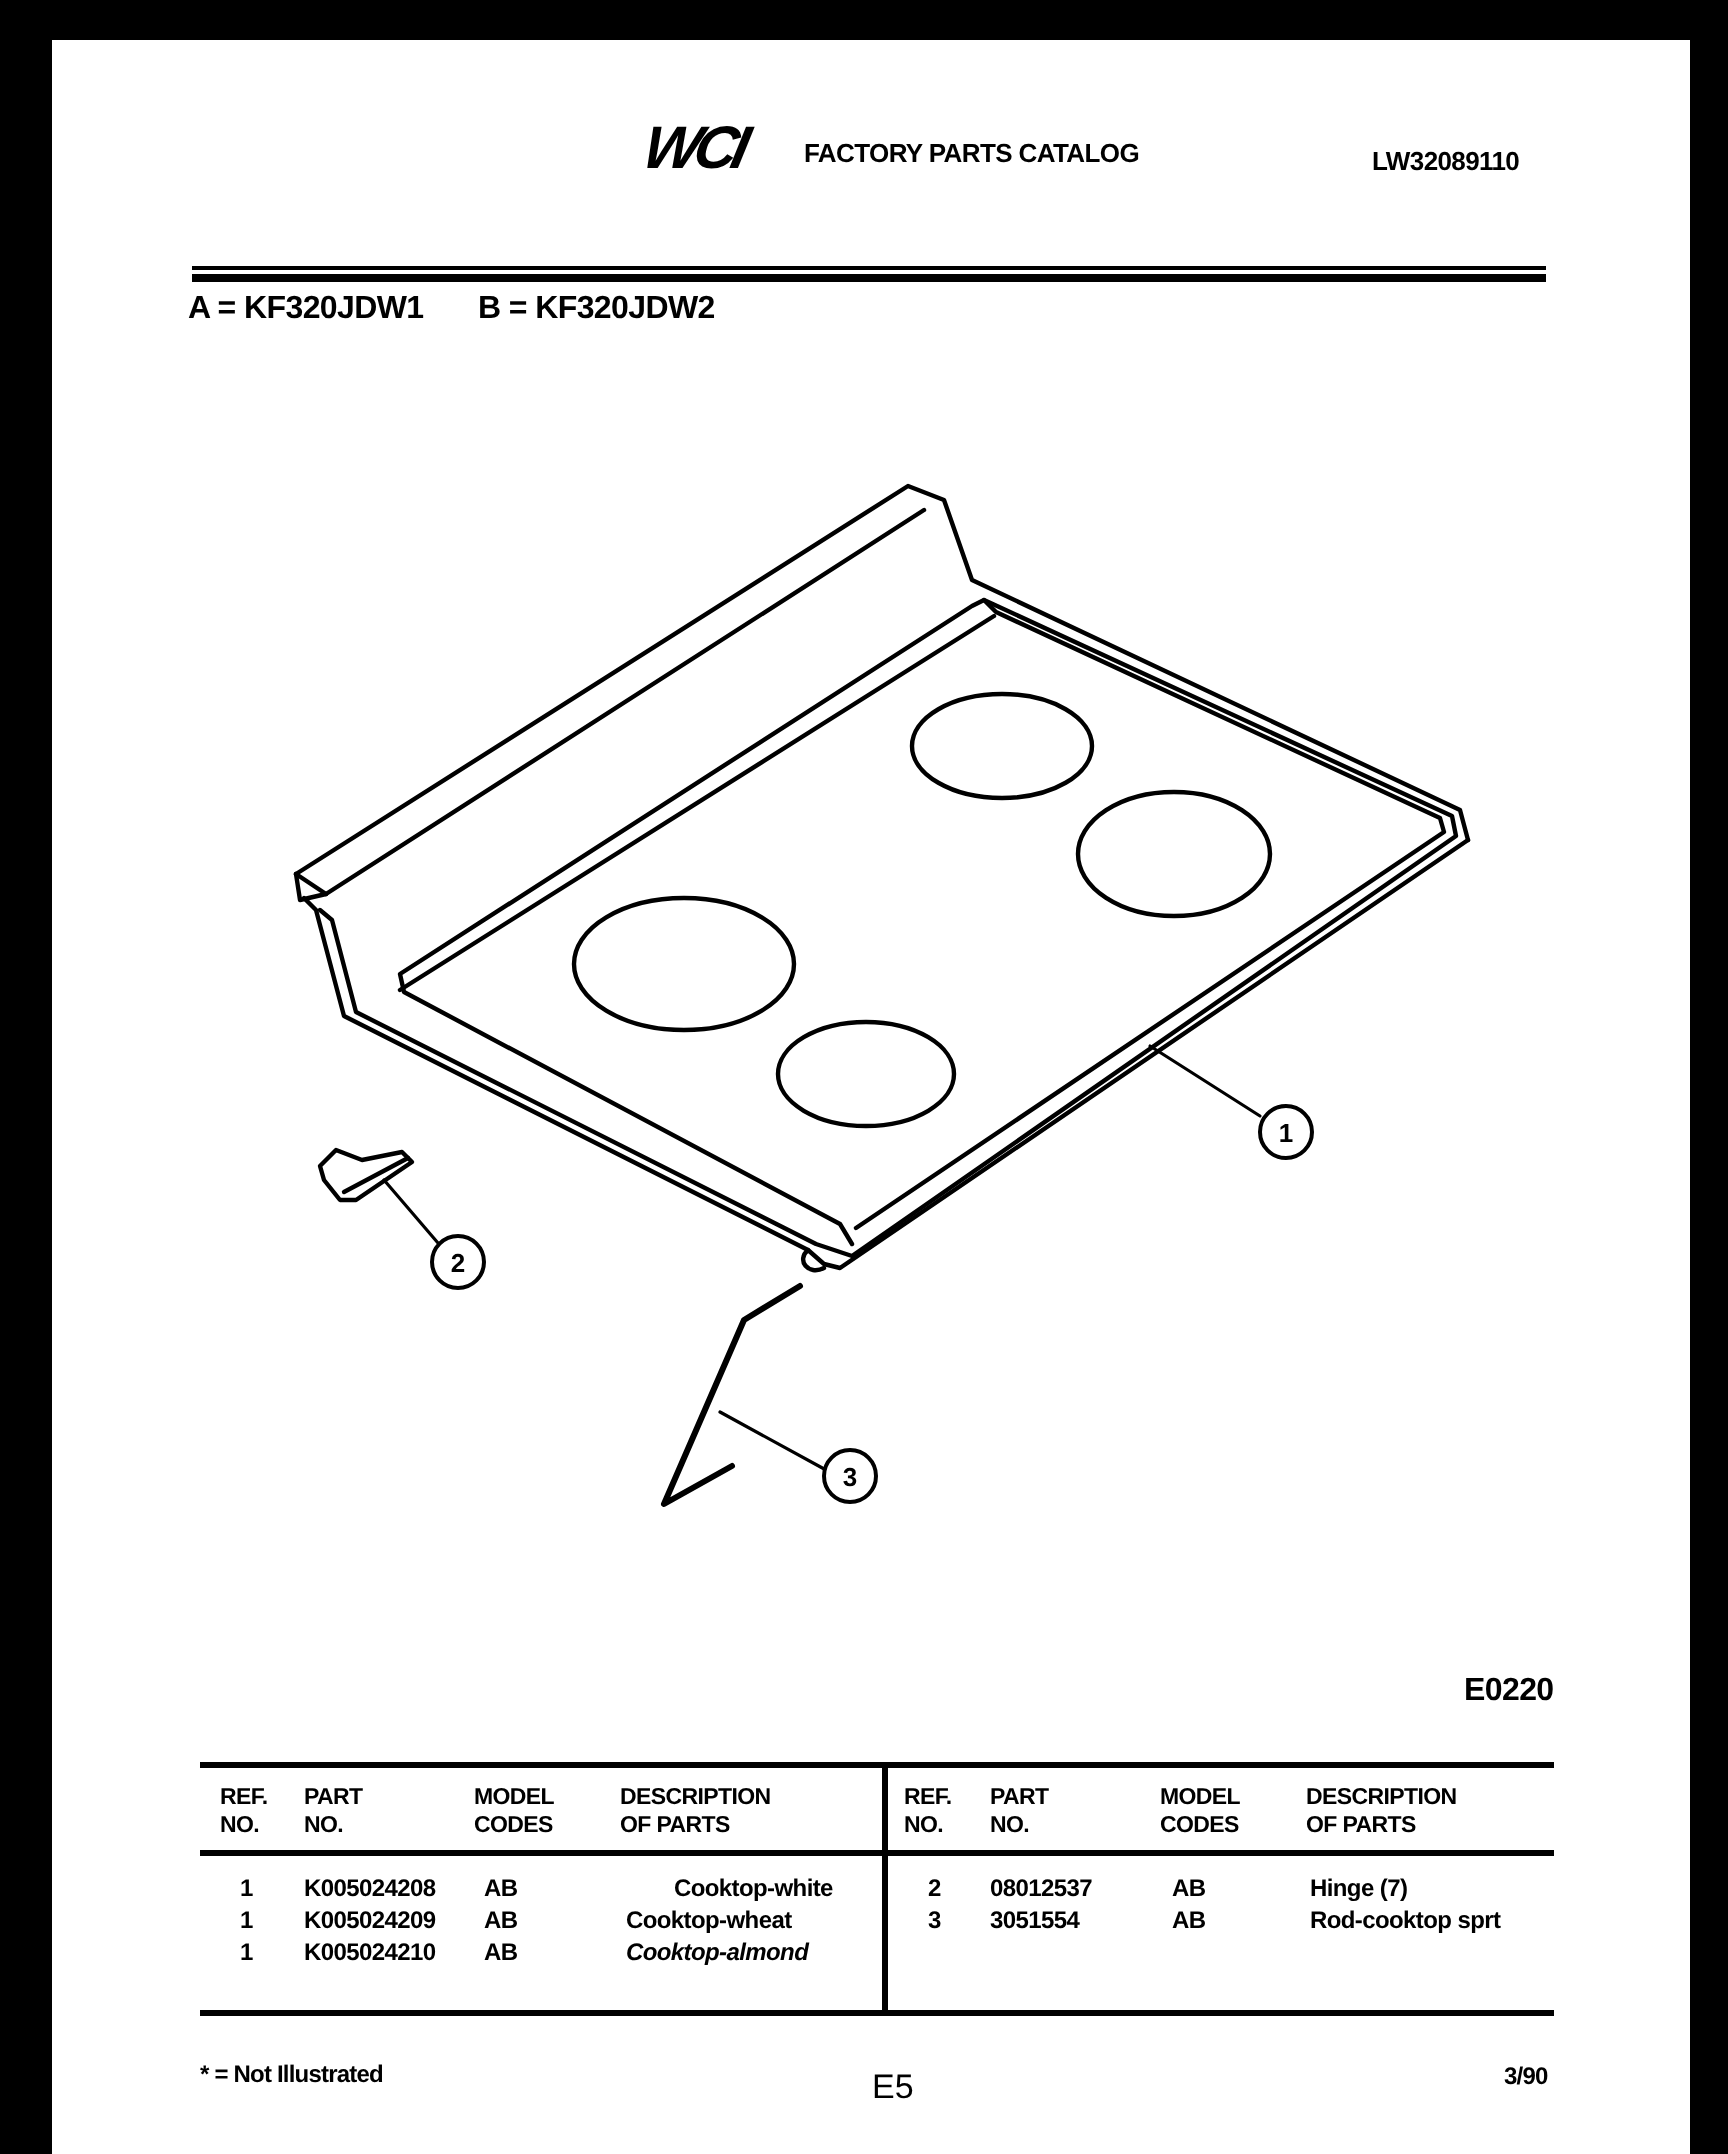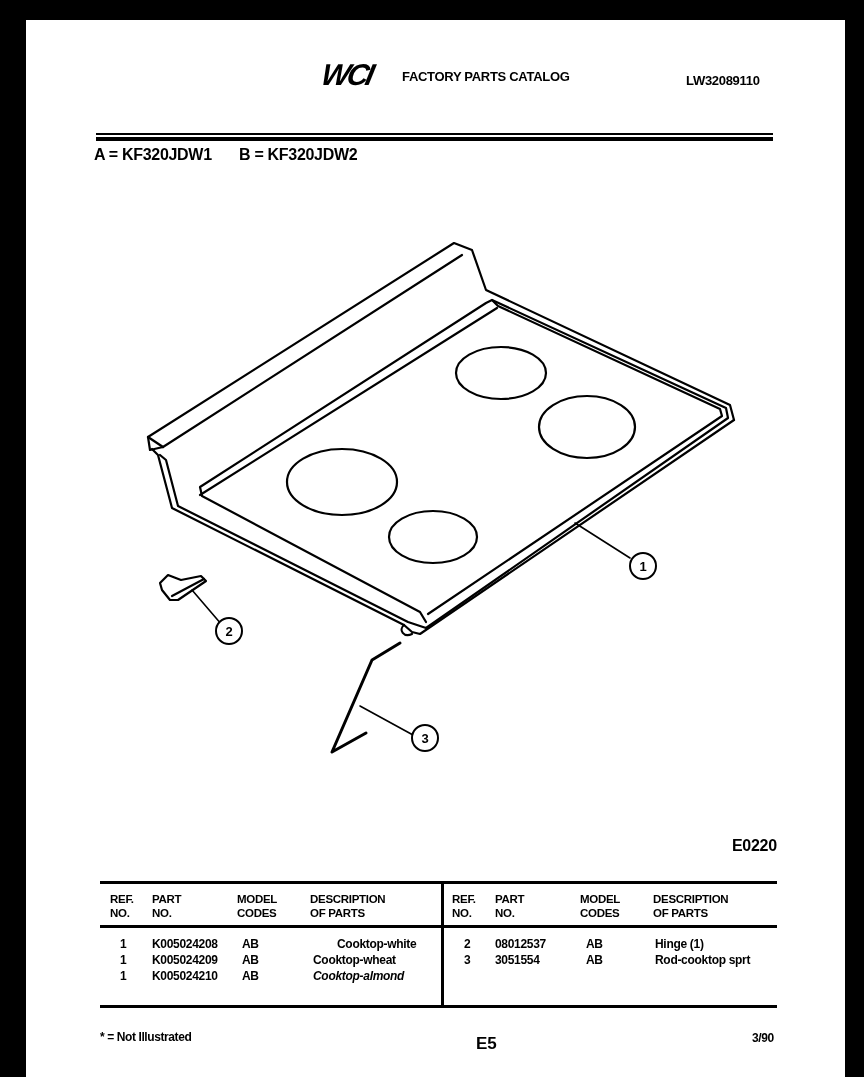--- a/index.html
+++ b/index.html
@@ -14,21 +14,21 @@
     .hdr { font-weight: bold; font-size: 13px; letter-spacing: -0.3px; line-height: 17px; }
     .brand-logo {
       font-family: "Liberation Sans", sans-serif; font-weight: bold; font-style: italic;
       font-size: 30px; letter-spacing: -3px; transform: skewX(-12deg); line-height: 30px;
     }
     .rule { position: absolute; background: #000; }
     .models { font-weight: bold; font-size: 16px; letter-spacing: -0.3px; }
     .tbl-head { font-weight: bold; font-size: 11.5px; line-height: 14px; letter-spacing: -0.3px; }
     .tbl-cell { font-weight: bold; font-size: 12px; line-height: 16px; letter-spacing: -0.3px; white-space: nowrap; }
     .footer { font-weight: bold; font-size: 12px; letter-spacing: -0.4px; }
-    .pagecode { font-weight: bold; font-size: 17px; margin-left: 40px; }
+    .pagecode { font-weight: normal; font-size: 17px; }
     svg { position: absolute; left: 0; top: 0; }
   </style>
 </head>
 <body>
 
 <div class="page">
 
   <div class="abs brand-logo" style="left:296px; top:40px;">WCI</div>
   <div class="abs hdr" style="left:376px; top:48px;">FACTORY PARTS CATALOG</div>
   <div class="abs hdr" style="left:660px; top:52px;">LW32089110</div>
@@ -147,21 +147,21 @@
       <span class="abs tbl-cell" style="left:216px;">AB</span>
       <span class="abs tbl-cell" style="left:287px;font-style:italic;">Cooktop-almond</span>
     </div>
   </div>
 
   <div class="abs" style="left:0; top:916px;">
     <div style="position:relative; height:16px;">
       <span class="abs tbl-cell" style="left:438px;">2</span>
       <span class="abs tbl-cell" style="left:469px;">08012537</span>
       <span class="abs tbl-cell" style="left:560px;">AB</span>
-      <span class="abs tbl-cell" style="left:629px;">Hinge (1)</span>
+      <span class="abs tbl-cell" style="left:629px;">Hinge (7)</span>
     </div>
     <div style="position:relative; height:16px;">
       <span class="abs tbl-cell" style="left:438px;">3</span>
       <span class="abs tbl-cell" style="left:469px;">3051554</span>
       <span class="abs tbl-cell" style="left:560px;">AB</span>
       <span class="abs tbl-cell" style="left:629px;">Rod-cooktop sprt</span>
     </div>
   </div>
 
   <div class="abs footer" style="left:74px; top:1010px;">* = Not Illustrated</div>

